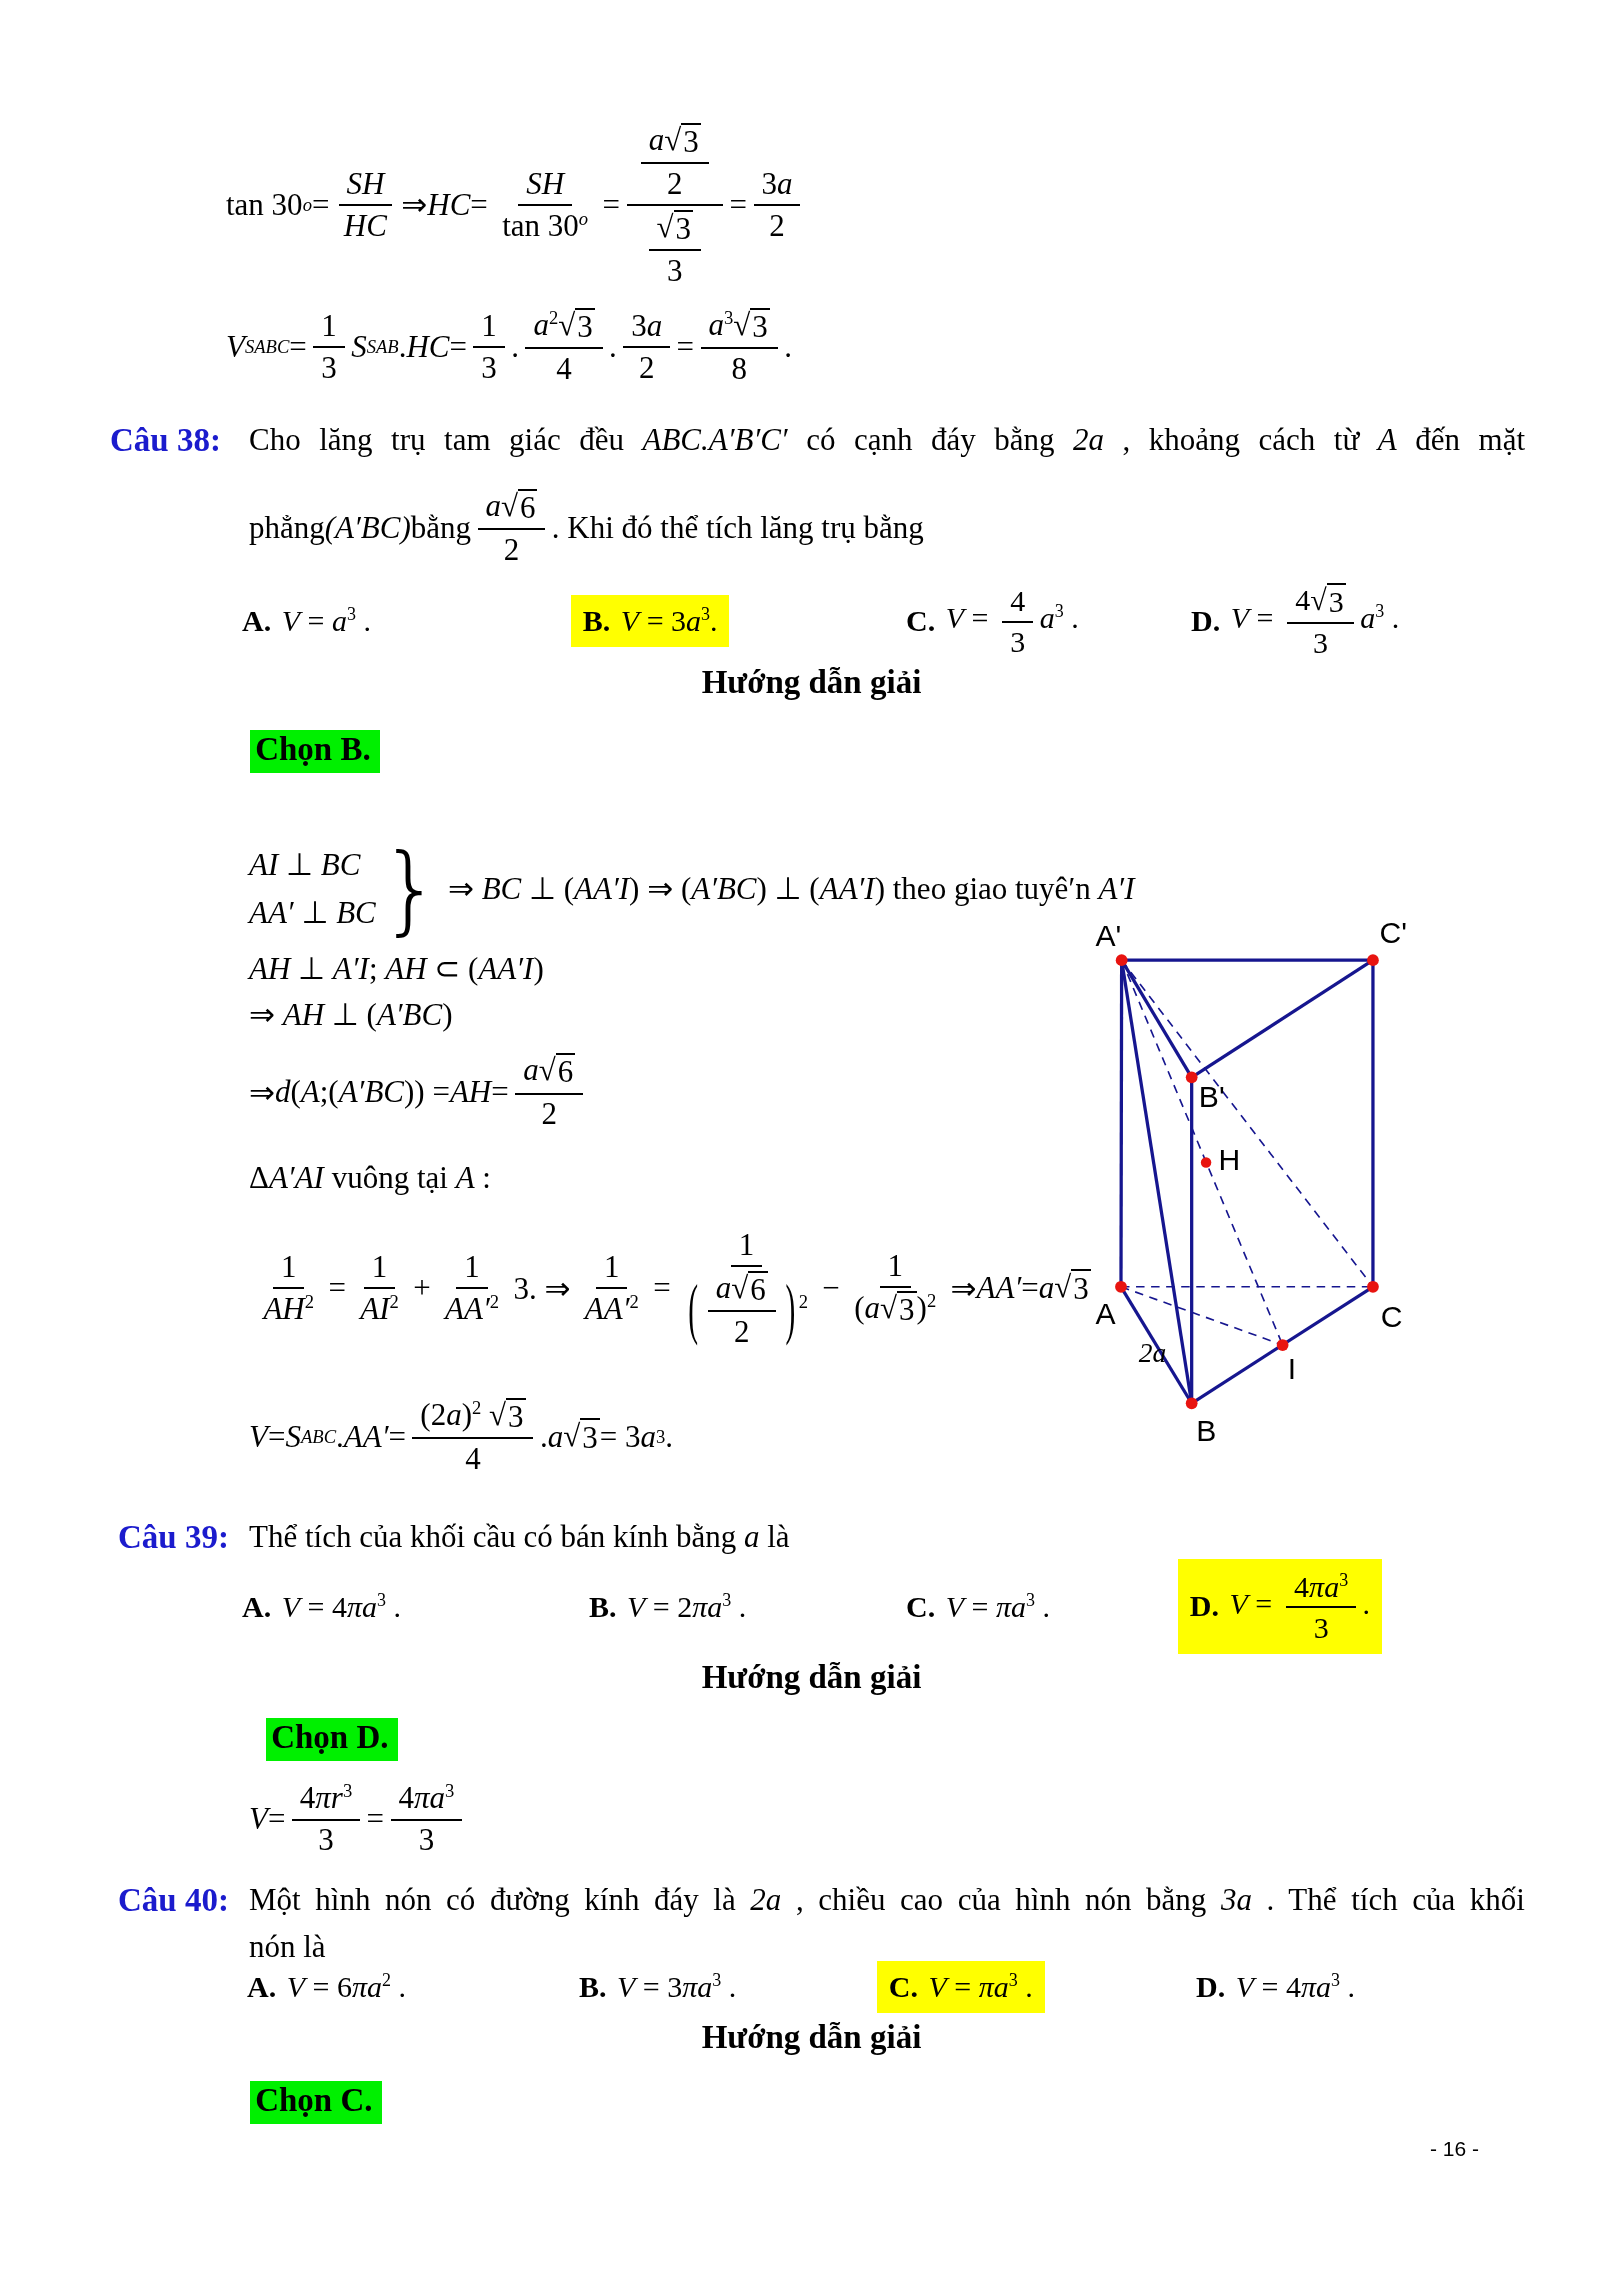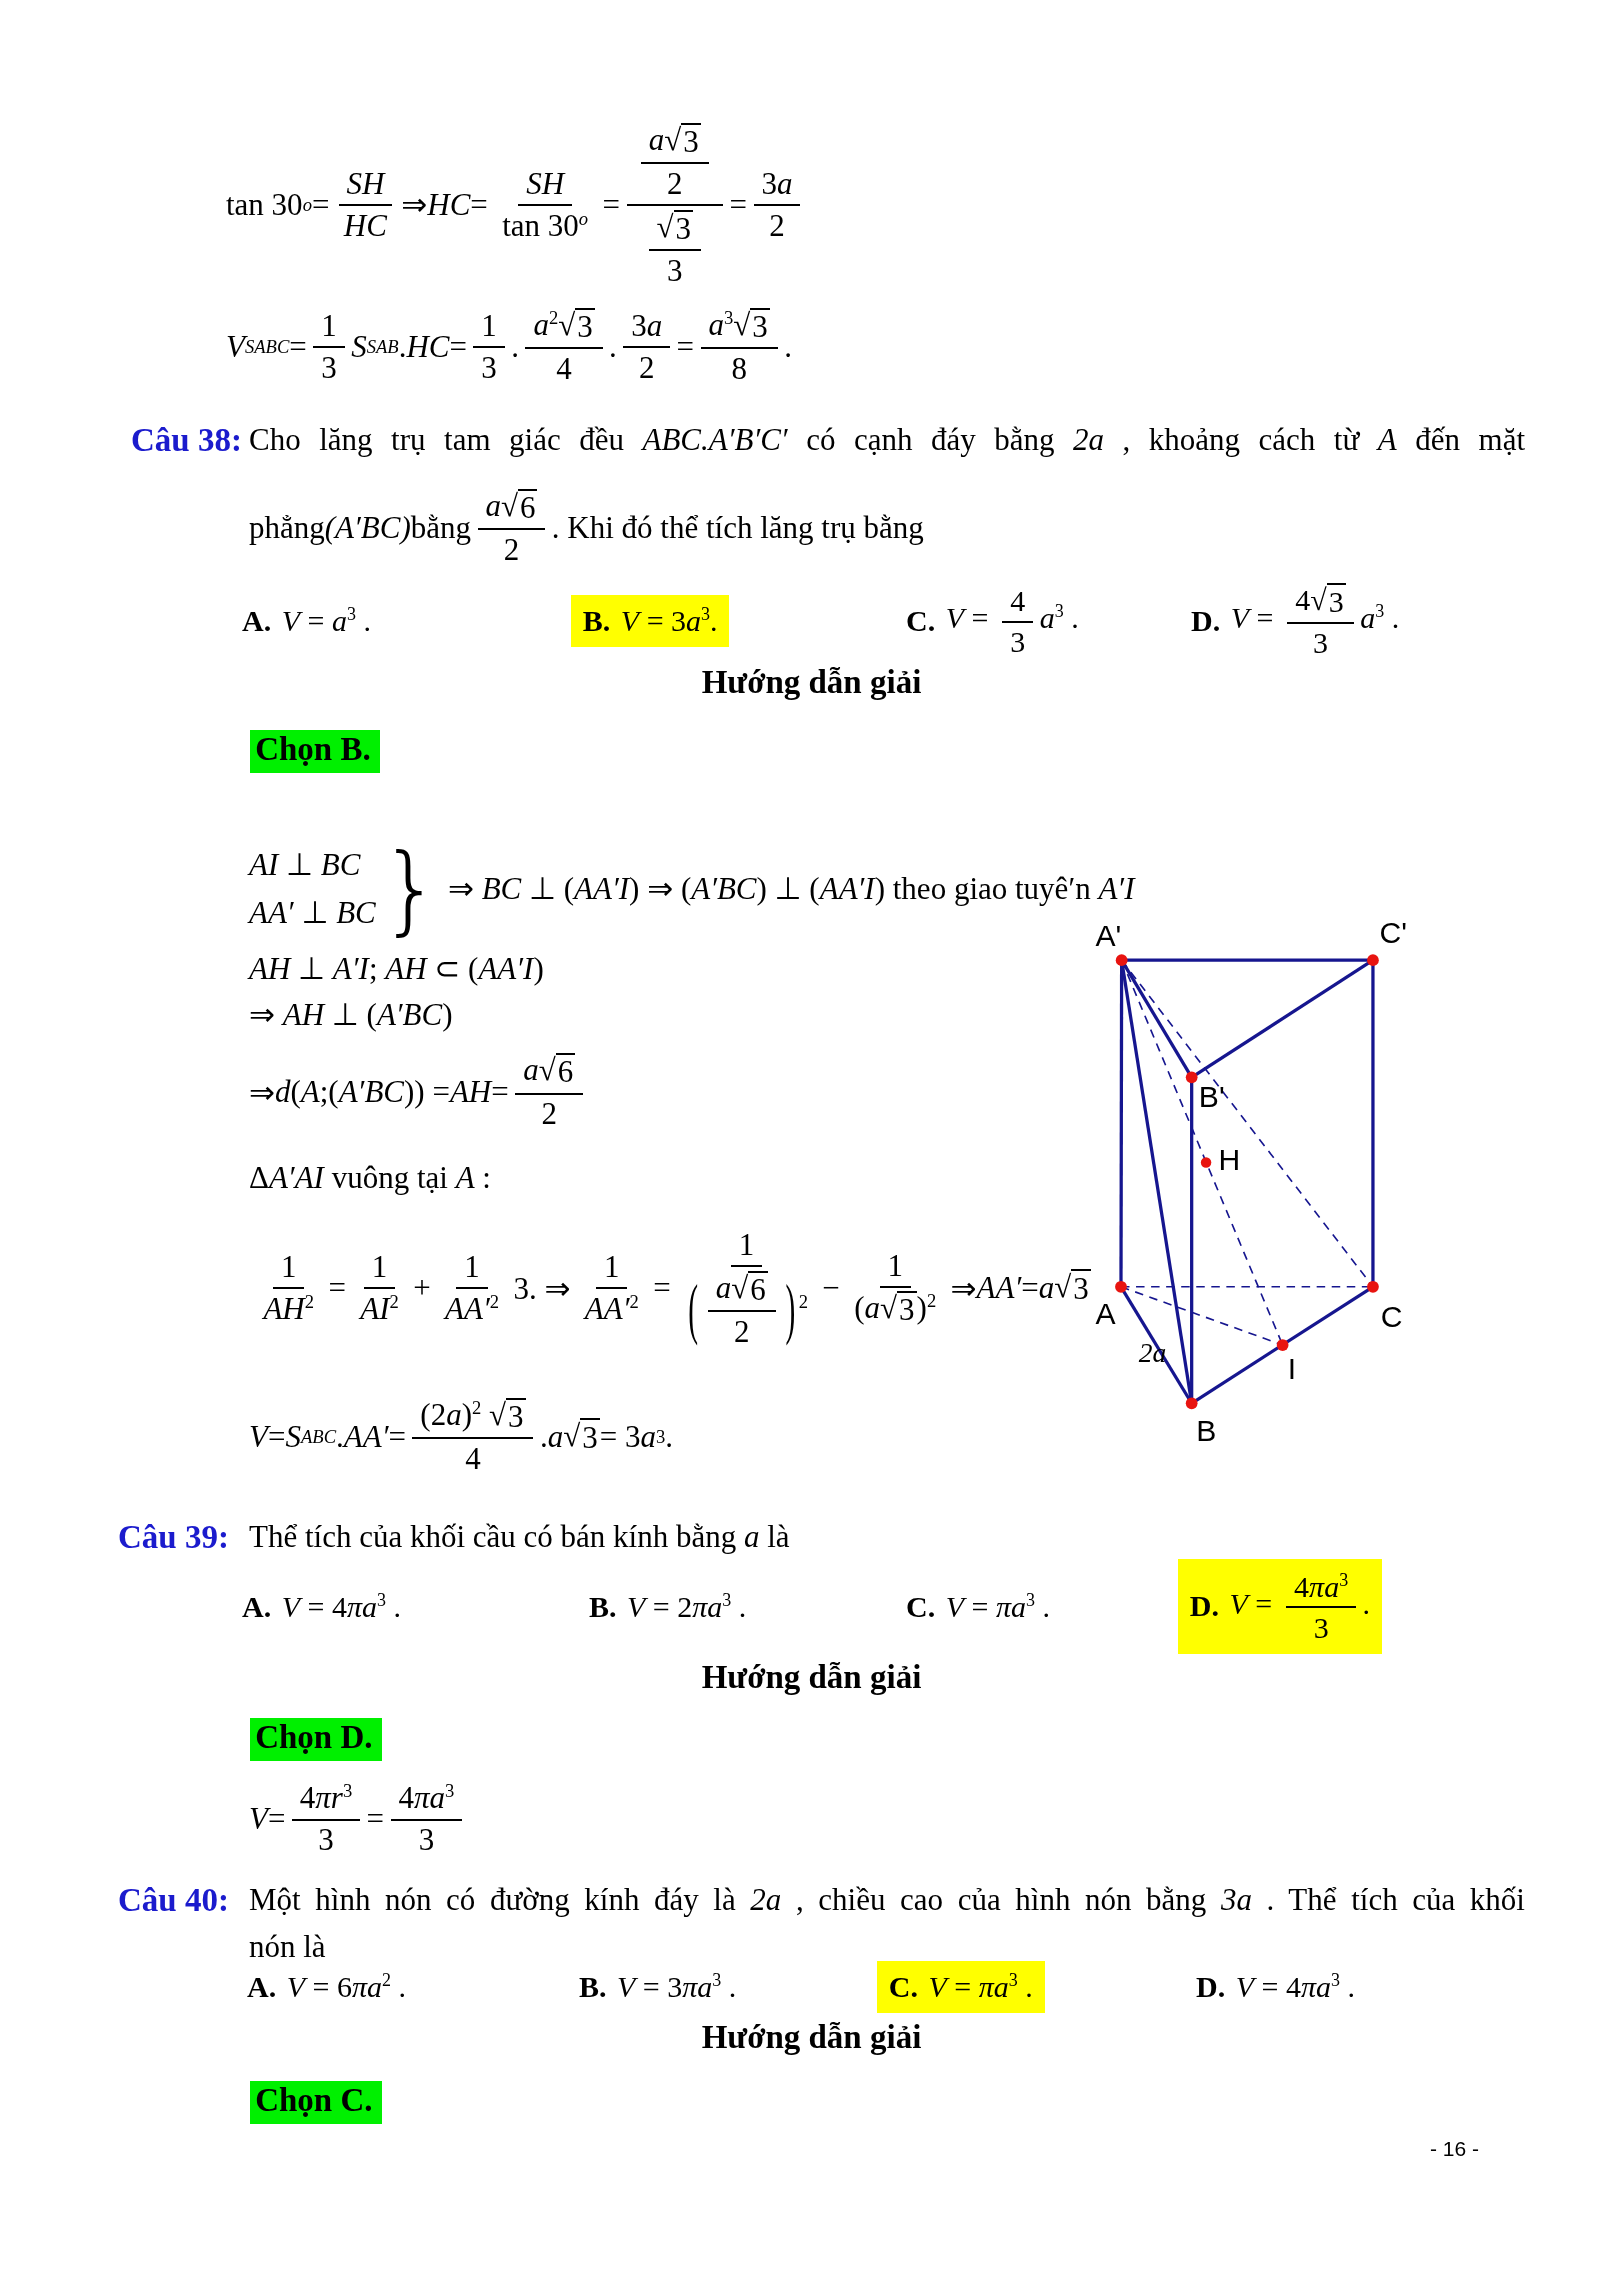--- a/index.html
+++ b/index.html
@@ -83,21 +83,21 @@
         <span class="num">3<span class="mi">a</span></span>
         <span class="den">2</span>
       </span> = <span class="frac">
         <span class="num"><span class="mi">a</span><sup>3</sup><span class="sqrt">
             <span class="rad">√</span>
             <span class="sqb">3</span>
           </span></span>
         <span class="den">8</span>
       </span>.</div>
 
-  <div class="qlabel" style="left:131px;top:422px">Câu 38:</div>
+  <div class="qlabel" style="left:110px;top:422px">Câu 38:</div>
   <div class="just" style="left:249px;top:422px">Cho lăng trụ tam giác đều <span class="mi">ABC.A′B′C′</span> có cạnh đáy bằng <span class="mi">2a</span> , khoảng cách từ <span class="mi">A</span> đến mặt</div>
   <div class="fline" style="left:249px;top:475px;height:105px">phẳng <span class="mi">(A′BC)</span> bằng <span class="frac">
         <span class="num"><span class="mi">a</span><span class="sqrt">
             <span class="rad">√</span>
             <span class="sqb">6</span>
           </span></span>
         <span class="den">2</span>
       </span> . Khi đó thể tích lăng trụ bằng</div>
 
   <div class="opt" style="left:242px;top:559px;height:124px">
@@ -264,21 +264,21 @@
     <span class="optin hl">
         <span class="optkey">D.</span>
         <span><span class="mi">V</span> = <span class="frac">
             <span class="num">4<span class="mi">πa</span><sup>3</sup></span>
             <span class="den">3</span>
           </span>.</span>
       </span>
   </div>
 
   <div class="hdg" style="top:1659px">Hướng dẫn giải</div>
-  <div class="chon" style="left:250px;top:1718px"><span>Chọn D.</span></div>
+  <div class="chon" style="left:266px;top:1718px"><span>Chọn D.</span></div>
   <div class="fline" style="left:249px;top:1773px;height:92px"><span class="mi">V</span> = <span class="frac">
         <span class="num">4<span class="mi">πr</span><sup>3</sup></span>
         <span class="den">3</span>
       </span> = <span class="frac">
         <span class="num">4<span class="mi">πa</span><sup>3</sup></span>
         <span class="den">3</span>
       </span></div>
 
   <div class="qlabel" style="left:118px;top:1882px">Câu 40:</div>
   <div class="just" style="left:249px;top:1882px">Một hình nón có đường kính đáy là <span class="mi">2a</span> , chiều cao của hình nón bằng <span class="mi">3a</span> . Thể tích của khối</div>

